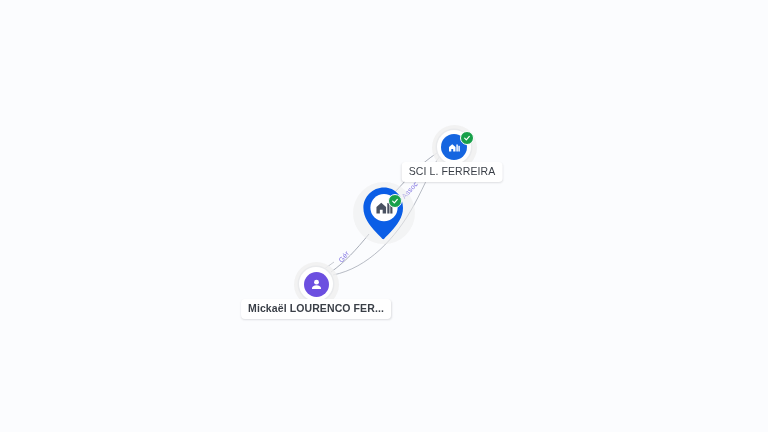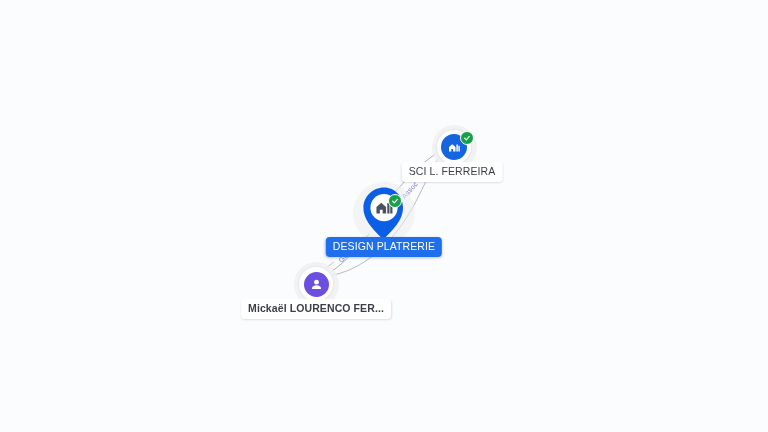--- a/index.html
+++ b/index.html
@@ -224,21 +224,20 @@
         <rect fill="#4a5261" x="15.2" y="6.9" width="2.5" height="12"></rect>
         <rect fill="#4a5261" x="18.6" y="9.2" width="2.5" height="9.7"></rect>
       </svg>
     </div>
     <div class="badge" style="left:4px; top:-19px;">
       <svg width="8" height="8" viewBox="0 0 24 24" aria-hidden="true">
         <path fill="none" stroke="#ffffff" stroke-width="3.6" stroke-linecap="round" stroke-linejoin="round" d="M5 12.5 10 17.5 19 7"></path>
       </svg>
     </div>
   </div>
-  <div class="node-label label-selected" style="left:384px; top:237px;">DESIGN PLATRERIE</div>
 
   <div class="node" style="left:316px; top:284px;">
     <div class="halo halo-small"></div>
     <div class="person-node">
       <div class="person-disc">
         <svg width="15" height="15" viewBox="0 0 24 24" aria-hidden="true">
           <circle cx="12" cy="8.2" r="3.9" fill="#ffffff"></circle>
           <path fill="#ffffff" d="M12 13.2c-4.3 0-7.2 2.3-7.2 4.6v1.4h14.4v-1.4c0-2.3-2.9-4.6-7.2-4.6z"></path>
         </svg>
       </div>

